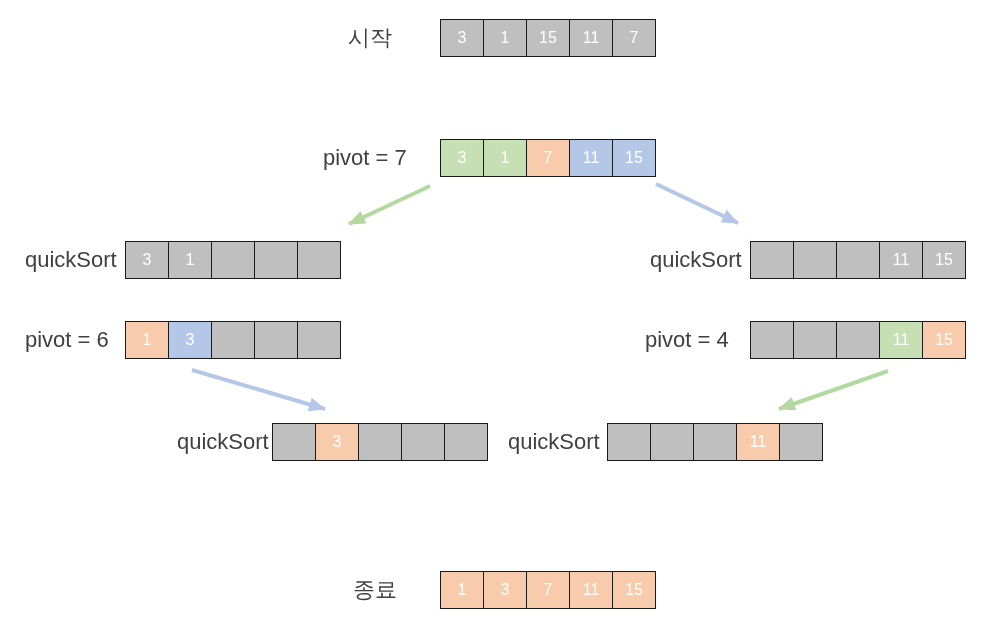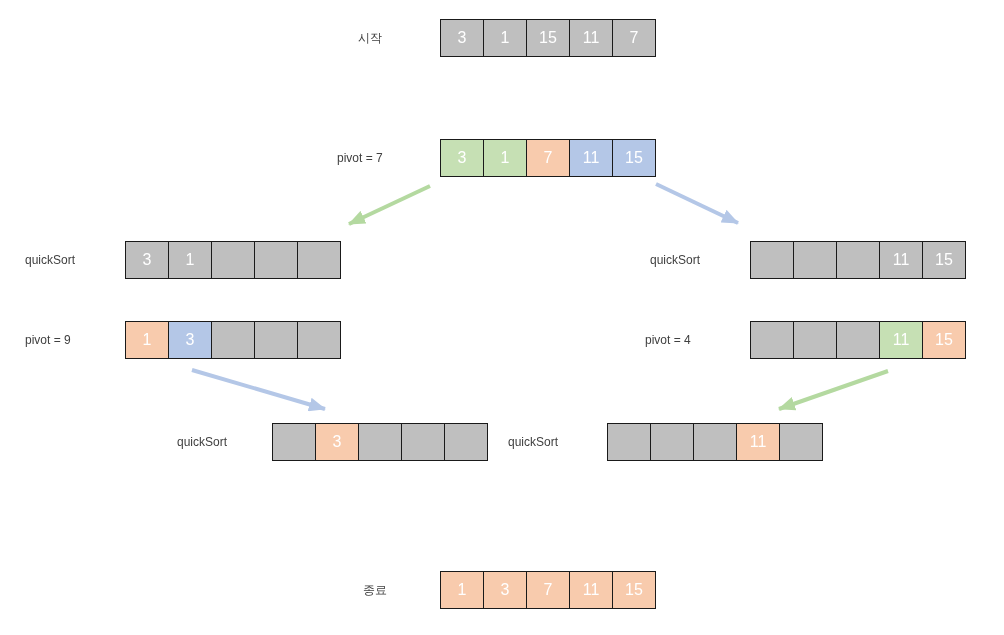--- a/index.html
+++ b/index.html
@@ -24,21 +24,21 @@
   .cell:first-child{margin-left:0;}
   .cell span{
     color:#ffffff;
     font-size:16px;
     line-height:1;
     user-select:none;
   }
   .label{
     position:absolute;
     height:20px;line-height:20px;
-    font-size:12px;
+    font-size:22px;
     color:#404040;
     white-space:nowrap;
   }
   .label.center{text-align:center;}
   #arrow-layer{
     position:absolute;left:0;top:0;width:1004px;height:635px;
     pointer-events:none;
   }
 </style>
 </head>
@@ -73,21 +73,21 @@
         <span style="color: rgb(255, 255, 255);">15</span>
       </div>
       <div class="cell" style="background: rgb(191, 191, 191); border-color: rgb(26, 26, 26);">
         <span style="color: rgb(255, 255, 255);">11</span>
       </div>
       <div class="cell" style="background: rgb(191, 191, 191); border-color: rgb(26, 26, 26);">
         <span style="color: rgb(255, 255, 255);">7</span>
       </div>
     </div>
 
-  <div class="label" style="left: 337px; top: 148px; color: rgb(64, 64, 64);">pivot = 7</div>
+  <div class="label" style="left: 323px; top: 148px; color: rgb(64, 64, 64);">pivot = 7</div>
   <div class="array" style="left:440px;top:139px;">
       <div class="cell" style="background: rgb(198, 224, 180); border-color: rgb(26, 26, 26);">
         <span style="color: rgb(255, 255, 255);">3</span>
       </div>
       <div class="cell" style="background: rgb(198, 224, 180); border-color: rgb(26, 26, 26);">
         <span style="color: rgb(255, 255, 255);">1</span>
       </div>
       <div class="cell" style="background: rgb(248, 203, 173); border-color: rgb(26, 26, 26);">
         <span style="color: rgb(255, 255, 255);">7</span>
       </div>
@@ -130,21 +130,21 @@
         <span style="color: rgb(255, 255, 255);"></span>
       </div>
       <div class="cell" style="background: rgb(191, 191, 191); border-color: rgb(26, 26, 26);">
         <span style="color: rgb(255, 255, 255);">11</span>
       </div>
       <div class="cell" style="background: rgb(191, 191, 191); border-color: rgb(26, 26, 26);">
         <span style="color: rgb(255, 255, 255);">15</span>
       </div>
     </div>
 
-  <div class="label" style="left: 25px; top: 330px; color: rgb(64, 64, 64);">pivot = 9</div>
+  <div class="label" style="left: 25px; top: 330px; color: rgb(64, 64, 64);">pivot = 6</div>
   <div class="array" style="left:125px;top:321px;">
       <div class="cell" style="background: rgb(248, 203, 173); border-color: rgb(26, 26, 26);">
         <span style="color: rgb(255, 255, 255);">1</span>
       </div>
       <div class="cell" style="background: rgb(180, 199, 231); border-color: rgb(26, 26, 26);">
         <span style="color: rgb(255, 255, 255);">3</span>
       </div>
       <div class="cell" style="background: rgb(191, 191, 191); border-color: rgb(26, 26, 26);">
         <span style="color: rgb(255, 255, 255);"></span>
       </div>

